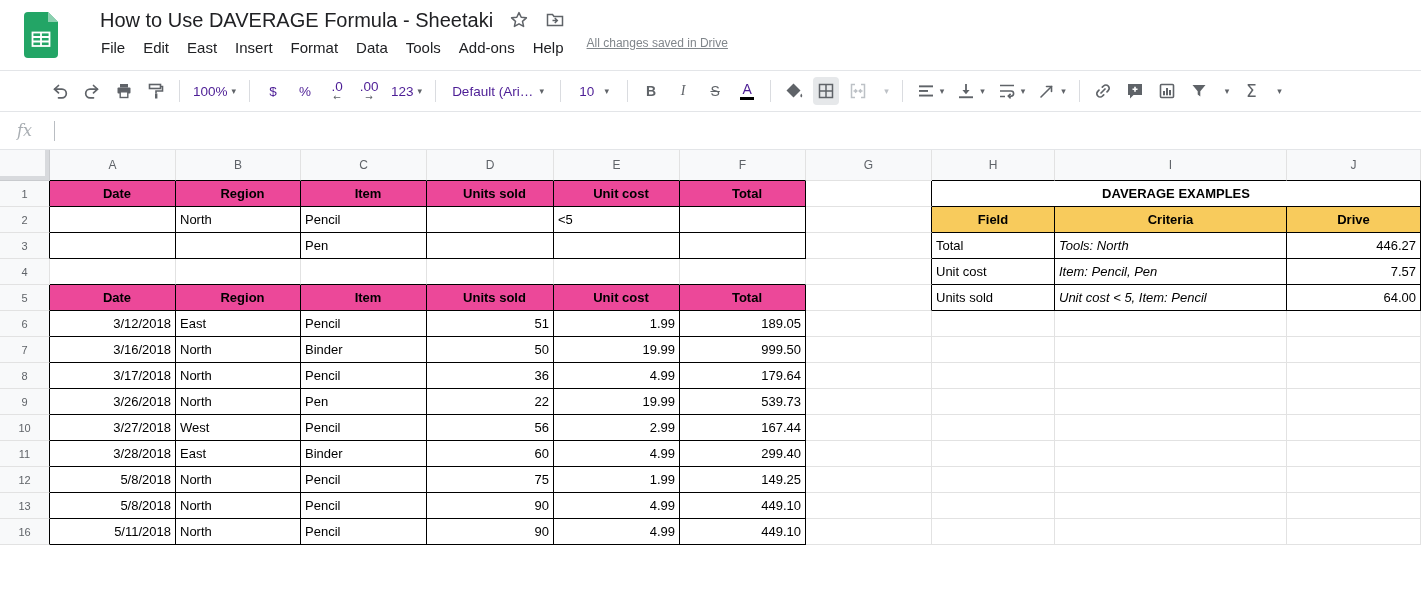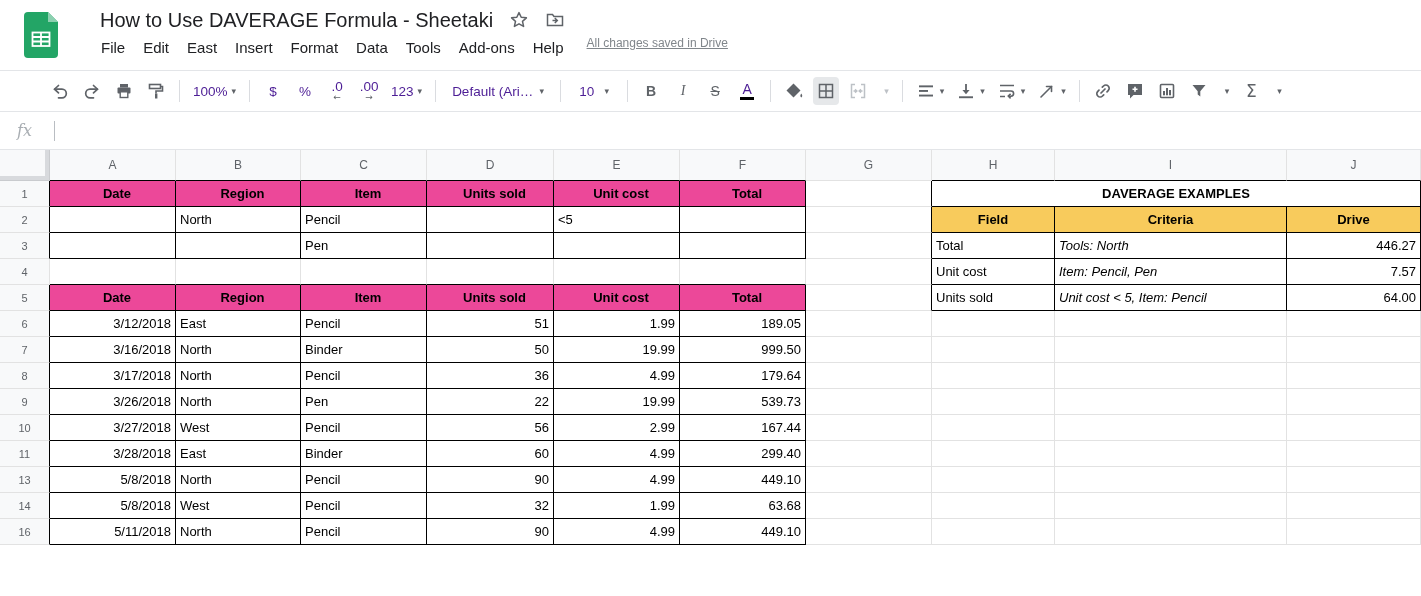--- a/index.html
+++ b/index.html
@@ -467,40 +467,40 @@
           <td class="bR bB">Binder</td>
           <td class="bR bB ar">60</td>
           <td class="bR bB ar">4.99</td>
           <td class="bR bB ar">299.40</td>
           <td></td>
             <td></td>
           <td></td>
             <td></td>
         </tr>
         <tr>
+          <td class="rn bR">12</td>
+          <td class="bR bB ar">5/8/2018</td>
+          <td class="bR bB">North</td>
+          <td class="bR bB">Pencil</td>
+          <td class="bR bB ar">75</td>
+          <td class="bR bB ar">1.99</td>
+          <td class="bR bB ar">149.25</td>
+          <td></td>
+            <td></td>
+          <td></td>
+            <td></td>
+        </tr>
+        <tr>
           <td class="rn bR">13</td>
           <td class="bR bB ar">5/8/2018</td>
           <td class="bR bB">North</td>
           <td class="bR bB">Pencil</td>
           <td class="bR bB ar">90</td>
           <td class="bR bB ar">4.99</td>
           <td class="bR bB ar">449.10</td>
-          <td></td>
-            <td></td>
-          <td></td>
-            <td></td>
-        </tr>
-        <tr>
-          <td class="rn bR">14</td>
-          <td class="bR bB ar">5/8/2018</td>
-          <td class="bR bB">West</td>
-          <td class="bR bB">Pencil</td>
-          <td class="bR bB ar">32</td>
-          <td class="bR bB ar">1.99</td>
-          <td class="bR bB ar">63.68</td>
           <td></td>
             <td></td>
           <td></td>
             <td></td>
         </tr>
         <tr>
           <td class="rn bR">16</td>
           <td class="bR bB ar">5/11/2018</td>
           <td class="bR bB">North</td>
           <td class="bR bB">Pencil</td>

